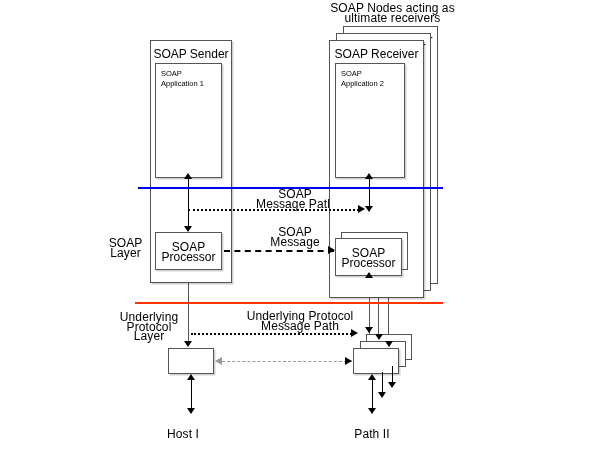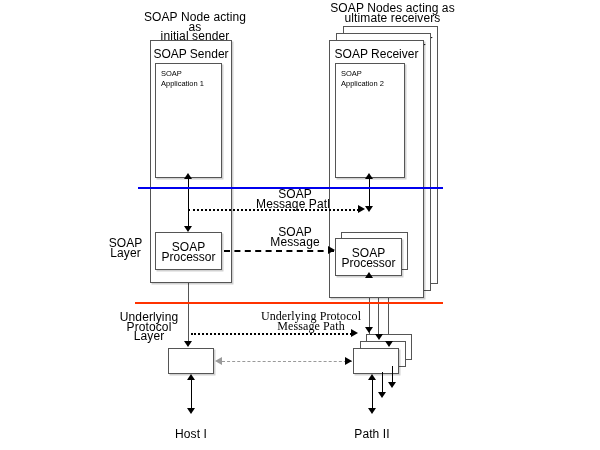--- a/index.html
+++ b/index.html
@@ -31,22 +31,20 @@
 
   .dotted{position:absolute;height:0;border-top:2px dotted #000;}
   .dashed{position:absolute;height:0;border-top:2.5px dashed #000;}
   .dashthin{position:absolute;height:0;border-top:1px dashed #9a9a9a;}
 </style>
 </head>
 <body>
 
 <div id="stage">
 
-  <div class="lbl" style="left:140px;top:13px;width:110px;">SOAP Node acting as
-initial sender</div>
 
   <div class="lbl" style="left:330px;top:4px;width:125px;">SOAP Nodes acting as
 ultimate receivers</div>
 
   <div class="box plain" style="left:343px;top:26px;width:95px;height:258px;z-index:1;">
     <div class="cap">SOAP Receiver</div>
   </div>
   <div class="box plain" style="left:336px;top:33px;width:95px;height:258px;z-index:2;">
     <div class="cap">SOAP Receiver</div>
   </div>
@@ -141,26 +139,26 @@
 Message</div>
   <div class="dashed" style="left:224px;top:250px;width:110px;z-index:11;"></div>
   <div class="ah right" style="left:328px;top:246px;z-index:12;"></div>
 
   <div class="lbl" style="left:103px;top:239px;width:45px;">SOAP
 Layer</div>
 
   <div class="lbl" style="left:110px;top:313px;width:78px;">Underlying
 Protocol Layer</div>
 
-  <div class="lbl" style="left:251px;top:312px;width:120px;font-family:Liberation Serif, serif;">Underlying Protocol
+  <div class="lbl" style="left:240px;top:312px;width:120px;">Underlying Protocol
 Message Path</div>
 
   <div class="dotted" style="left:191px;top:333px;width:161px;z-index:11;"></div>
   <div class="ah right dot" style="left:351px;top:329px;z-index:12;"></div>
 
   <div class="dashthin" style="left:222px;top:361px;width:130px;z-index:11;"></div>
   <div class="ah left" style="left:215px;top:357px;border-right-color:#9a9a9a;z-index:12;"></div>
   <div class="ah right" style="left:345px;top:357px;z-index:12;"></div>
 
-  <div class="lbl" style="left:163px;top:430px;width:56px;">Host I</div>
+  <div class="lbl" style="left:155px;top:430px;width:56px;">Host I</div>
   <div class="lbl" style="left:344px;top:430px;width:56px;">Path II</div>
 
 </div>
 
 </body></html>

